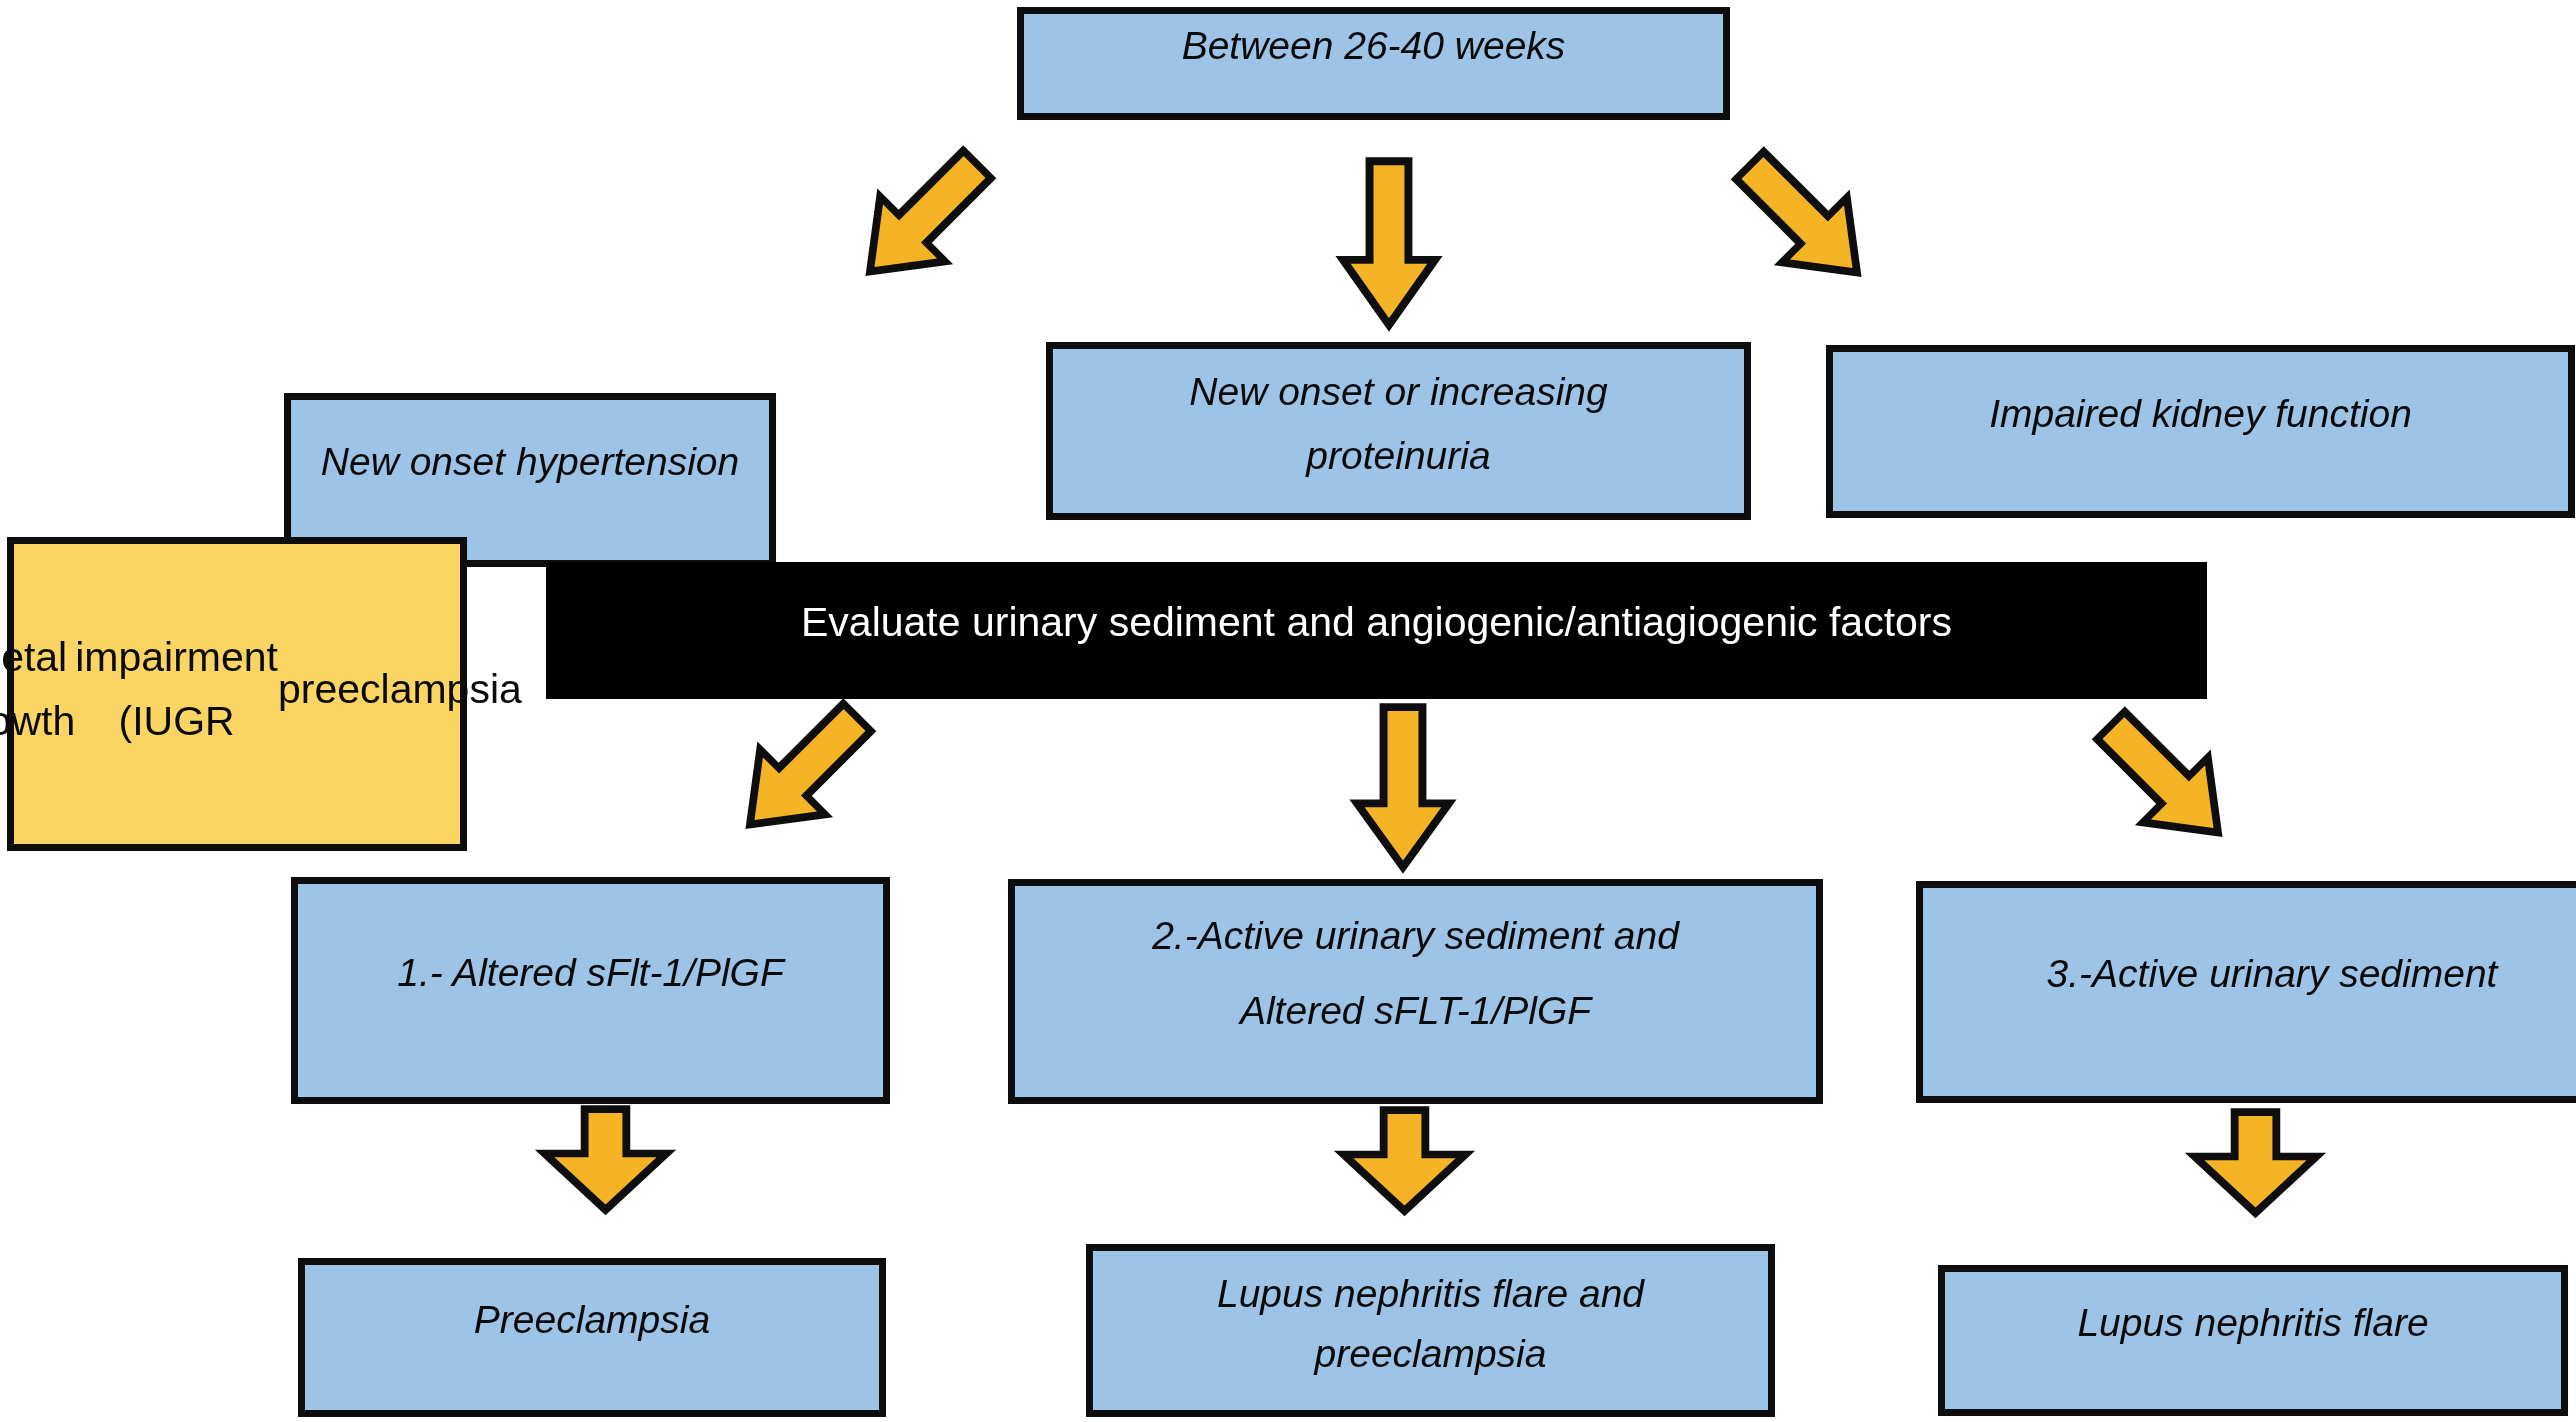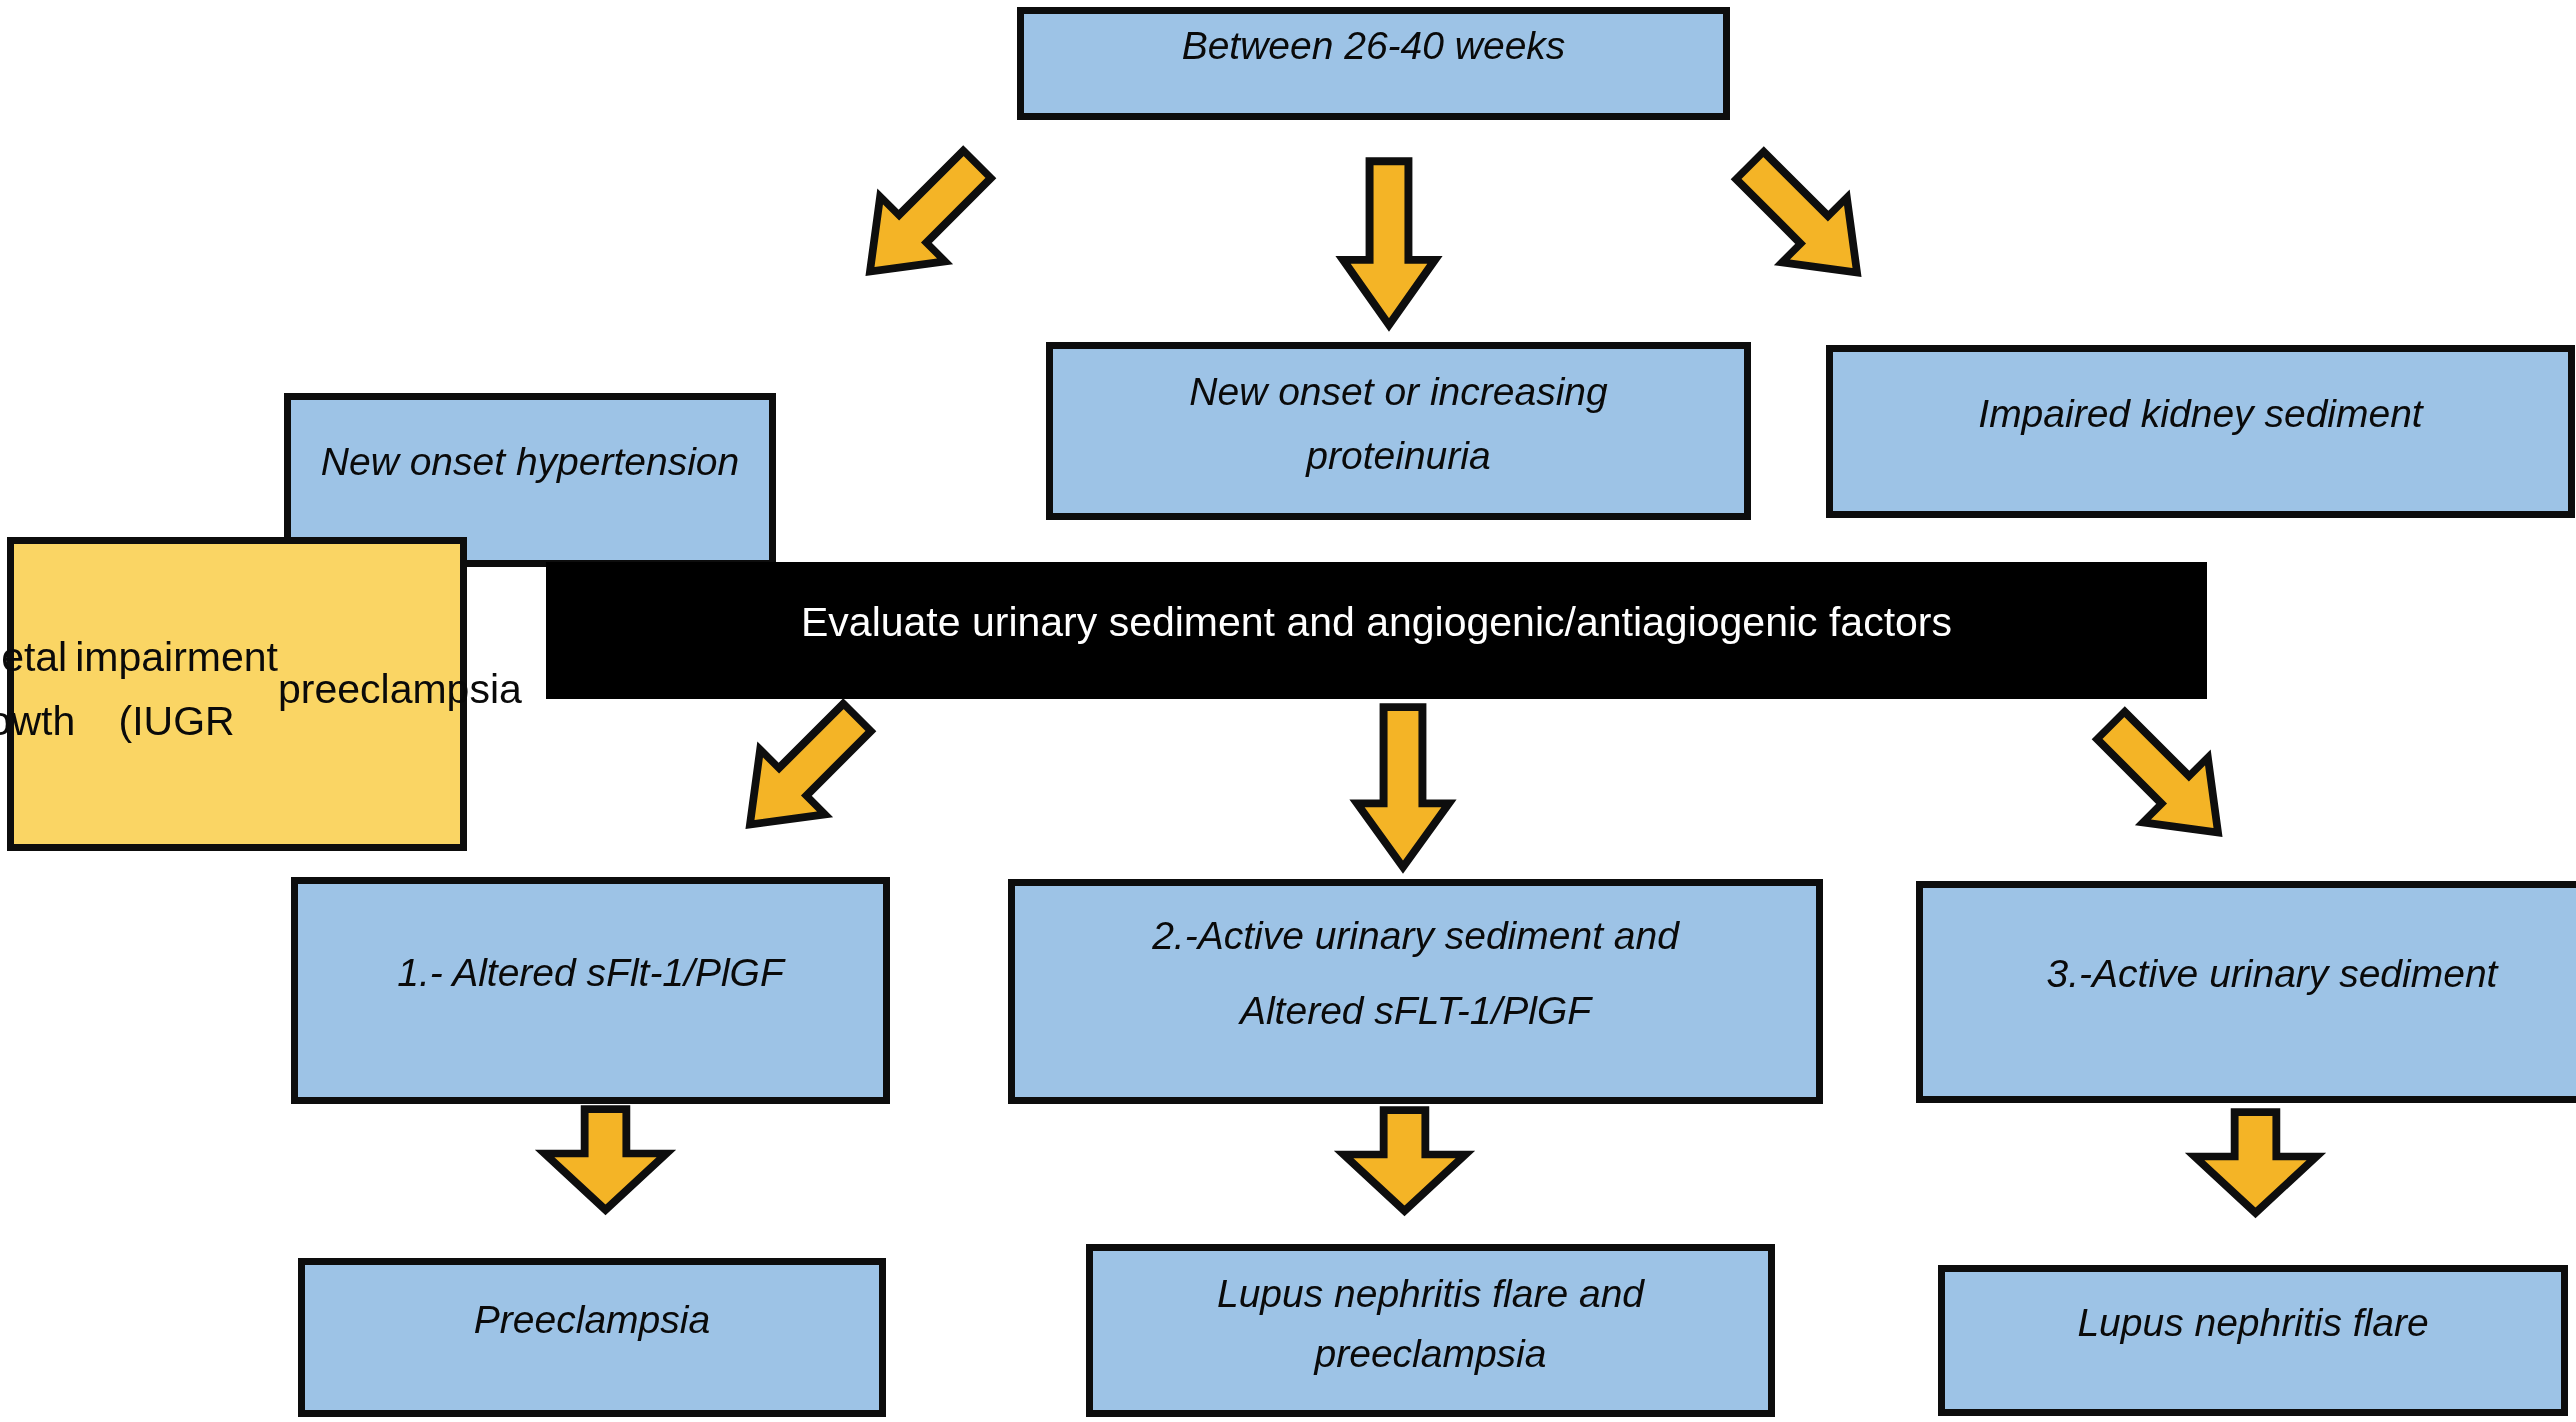--- a/index.html
+++ b/index.html
@@ -72,21 +72,21 @@
 </div>
 
 <div class="node" style="left:284px;top:345px;width:492px;height:174px;margin-top:48px;">
   <span>New onset hypertension</span>
 </div>
 <div class="node" style="left:1046px;top:342px;width:705px;height:178px;padding-bottom:14px;">
   <span class="line" style="line-height:1.65;">New onset or increasing</span>
   <span class="line" style="line-height:1.65;">proteinuria</span>
 </div>
 <div class="node" style="left:1826px;top:345px;width:749px;height:173px;">
-  <span>Impaired kidney sediment</span>
+  <span>Impaired kidney function</span>
 </div>
 
 <div class="note" style="left:7px;top:537px;width:460px;height:314px;">
   <span class="line">*Fetal growth</span>
   <span class="line">impairment (IUGR</span>
   <span class="line">preeclampsia</span>
 </div>
 
 <div class="bar" style="left:546px;top:562px;width:1661px;height:137px;">
   <span>Evaluate urinary sediment and angiogenic/antiagiogenic factors</span>

